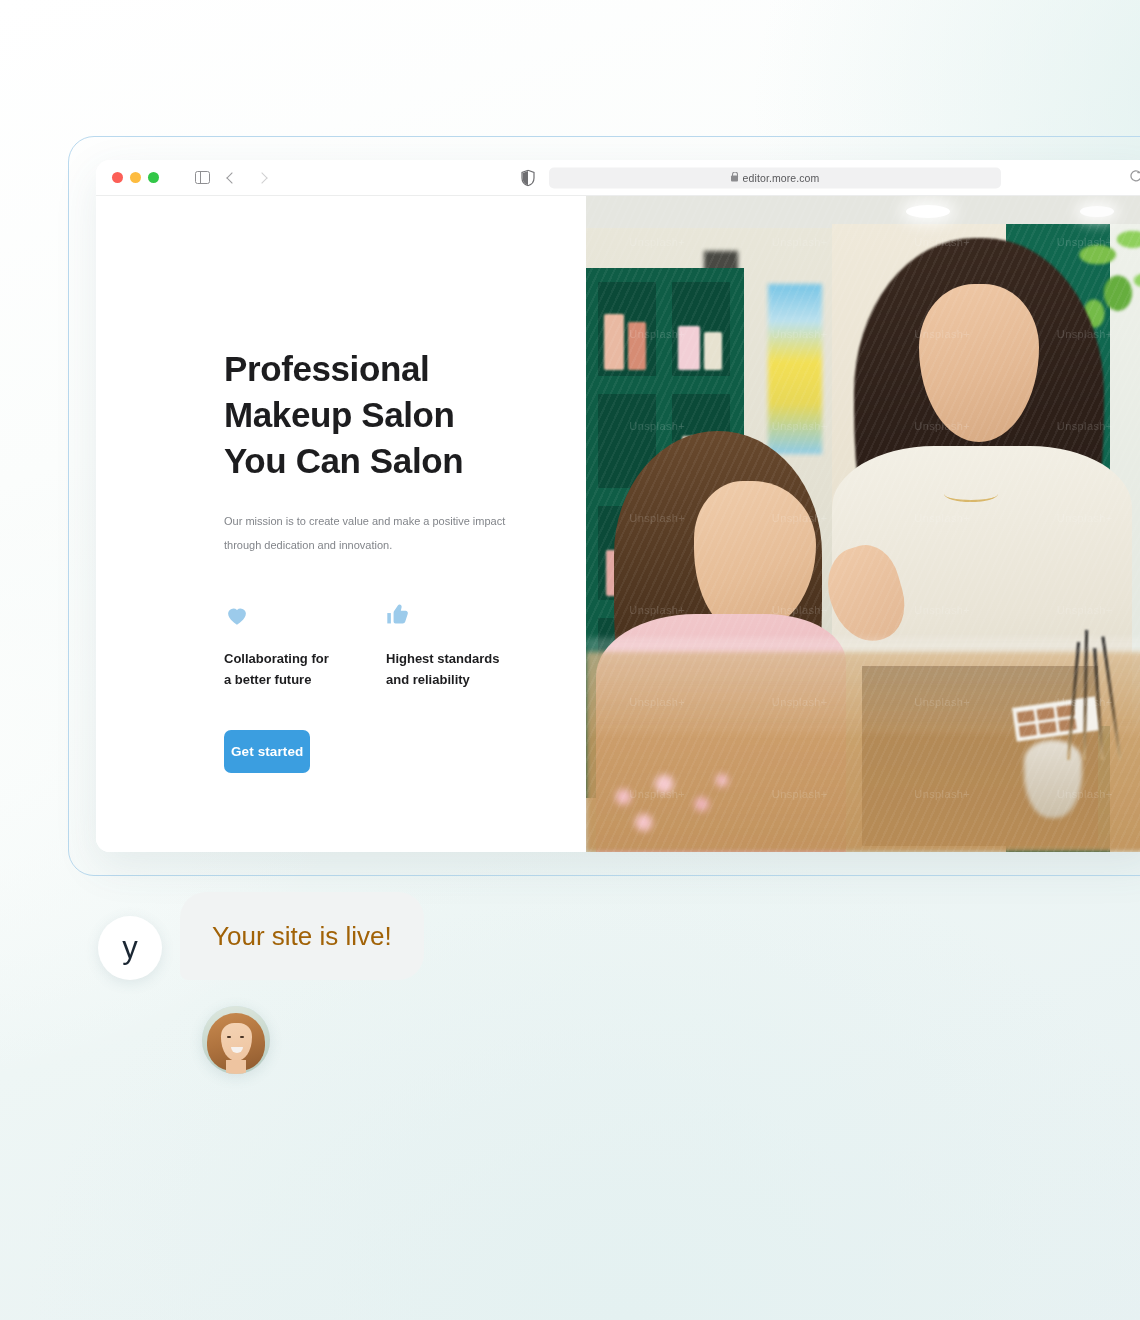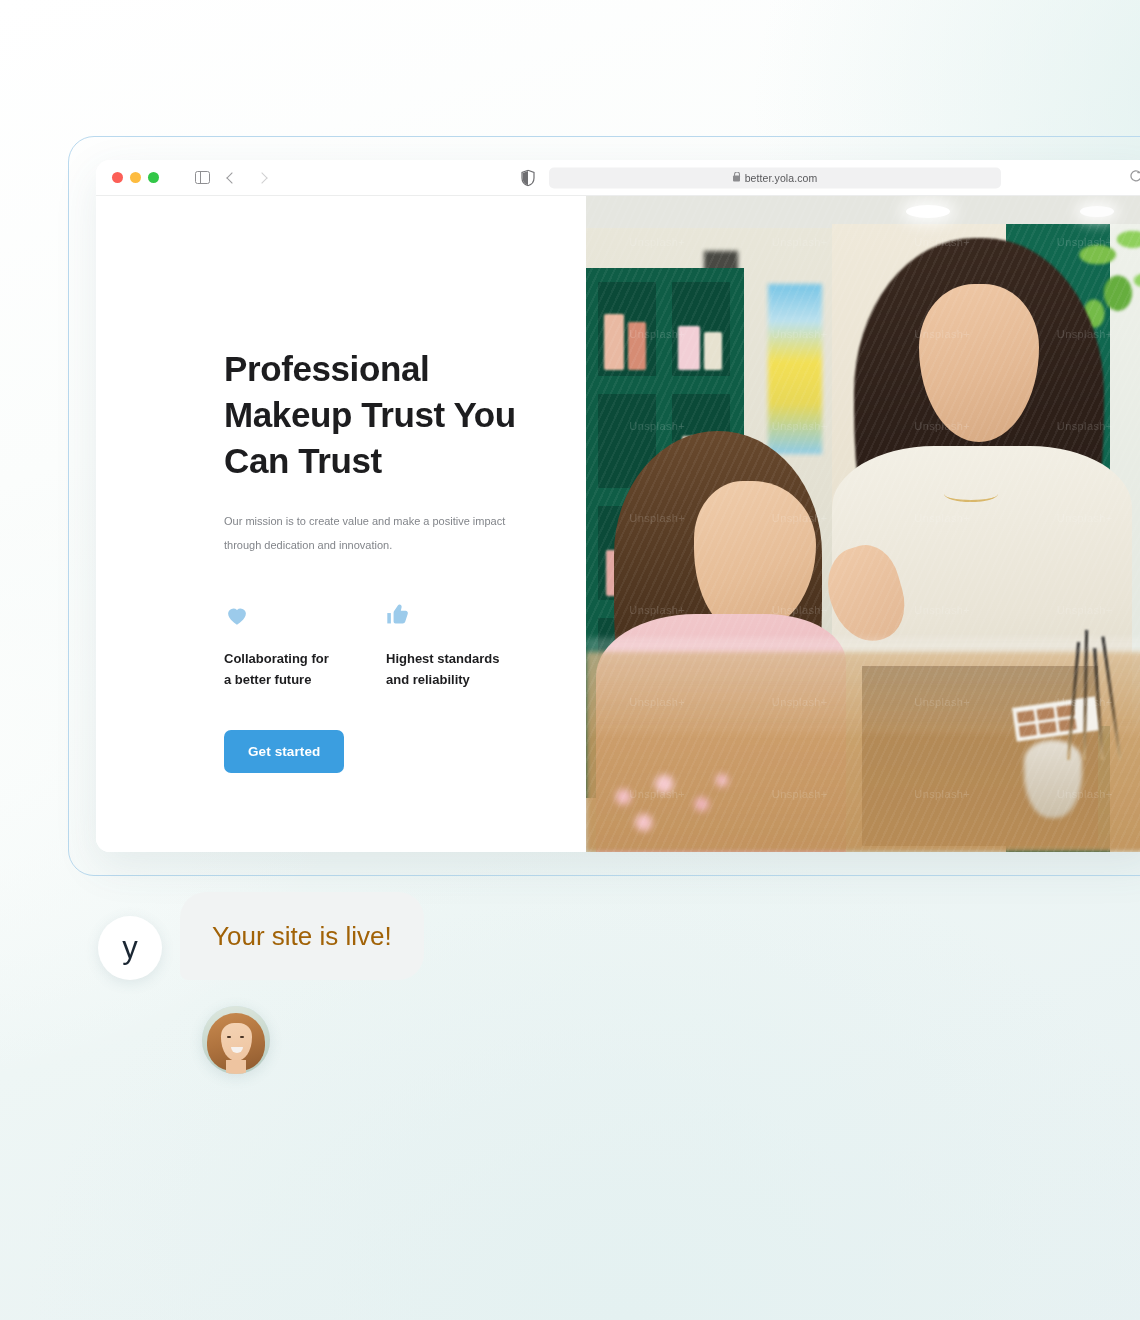--- a/index.html
+++ b/index.html
@@ -170,21 +170,21 @@
 
   .cta {
     margin-top: 40px;
     display: inline-block;
     background: #3b9ee0;
     color: #ffffff;
     font-size: 13.5px;
     font-weight: 700;
     border: none;
     border-radius: 7px;
-    padding: 14px 24px;
+    padding: 14px 7px;
     cursor: pointer;
     letter-spacing: .1px;
   }
 
   
   .site-right { flex: 1 1 auto; position: relative; overflow: hidden; }
 
   .photo { position: absolute; inset: 0; overflow: hidden; }
 
   
@@ -448,35 +448,35 @@
 
       <div class="shield-wrap">
         <svg width="14" height="17" viewBox="0 0 14 17">
           <path d="M7 .8 13 3v5.4c0 4.3-2.6 6.7-6 7.8-3.4-1.1-6-3.5-6-7.8V3Z" fill="#fff" stroke="#6f6f72" stroke-width="1.2"></path>
           <path d="M7 1.6V15.6c-3-1-5.3-3.1-5.3-7.2V3.5Z" fill="#6f6f72"></path>
         </svg>
       </div>
 
       <div class="urlbar">
         <span class="lock"></span>
-        <span class="url-text">better.yola.com</span>
+        <span class="url-text">editor.more.com</span>
       </div>
 
       <div class="reload">
         <svg width="14" height="15" viewBox="0 0 14 15">
           <path d="M12 7.3a5 5 0 1 1-1.6-3.6" fill="none" stroke="#9a9a9c" stroke-width="1.3" stroke-linecap="round"></path>
           <path d="M11.9 1v3.1H8.8" fill="none" stroke="#9a9a9c" stroke-width="1.3" stroke-linecap="round" stroke-linejoin="round"></path>
         </svg>
       </div>
     </div>
 
     <div class="site">
 
       <div class="site-left">
-        <h1 class="hero-title">Professional Makeup Trust You Can Trust</h1>
+        <h1 class="hero-title">Professional Makeup Salon You Can Salon</h1>
         <p class="hero-sub">Our mission is to create value and make a positive impact through dedication and innovation.</p>
 
         <div class="features">
 
           <div class="feature">
             <div class="feature-icon">
               <svg width="26" height="26" viewBox="0 0 24 24" fill="currentColor">
                 <path d="M12 21s-8.2-5-8.2-10.4A4.9 4.9 0 0 1 12 7.4a4.9 4.9 0 0 1 8.2 3.2C20.2 16 12 21 12 21z"></path>
               </svg>
             </div>

